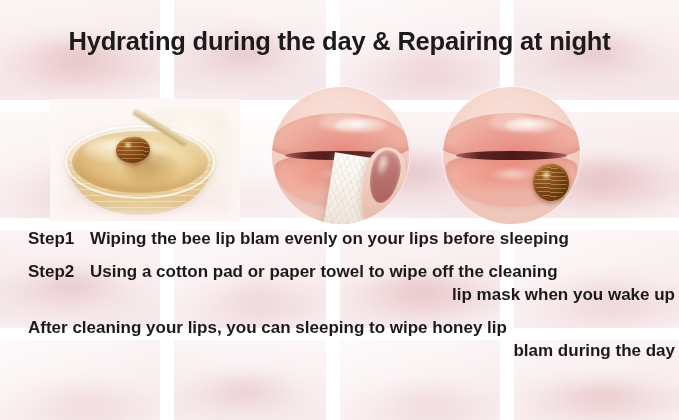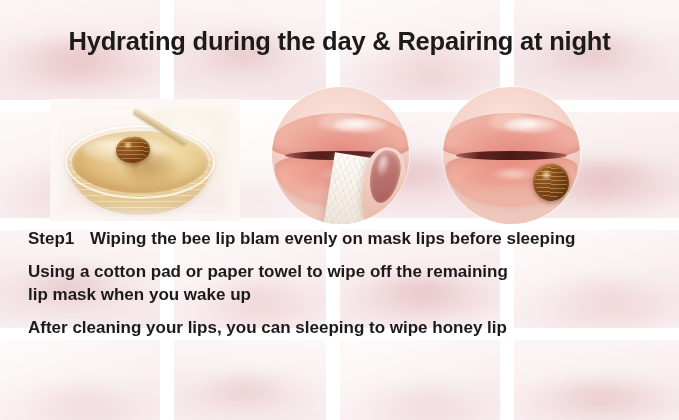--- a/index.html
+++ b/index.html
@@ -353,21 +353,21 @@
     line-height:1.32;
   }
   .step-text {
     flex:1 1 auto;
     font-size:17px;
     font-weight:bold;
     color:#1c1a1a;
     line-height:1.32;
     padding-right:12px;
   }
-  .step-text .l2 { display:block; }
+  .step-text .l2 { display:block;text-align:right; }
 </style>
 </head>
 <body>
 
 <div id="poster">
 
   <div id="bg-layer">
 
     <div class="bg-tile" style="left:-10px;  top:-14px; width:175px; height:118px;">
         <div class="skin"></div>
@@ -498,33 +498,35 @@
         </div>
       </div>
 
     </div>
 
     <div id="steps">
 
       <div class="step">
         <div class="step-label">Step1</div>
         <div class="step-text">
-          <span>Wiping the bee lip blam evenly on mask lips before sleeping</span>
+          <span>Wiping the bee lip blam evenly on your lips before sleeping</span>
         </div>
       </div>
 
       <div class="step">
+        <div class="step-label">Step2</div>
         <div class="step-text">
-          <span>Using a cotton pad or paper towel to wipe off the remaining</span>
+          <span>Using a cotton pad or paper towel to wipe off the cleaning</span>
           <span class="l2">lip mask when you wake up</span>
         </div>
       </div>
 
       <div class="step">
         <div class="step-text">
           <span>After cleaning your lips, you can sleeping to wipe honey lip</span>
+          <span class="l2">blam during the day</span>
         </div>
       </div>
 
     </div>
 
   </div>
 </div>
 
 </body></html>

